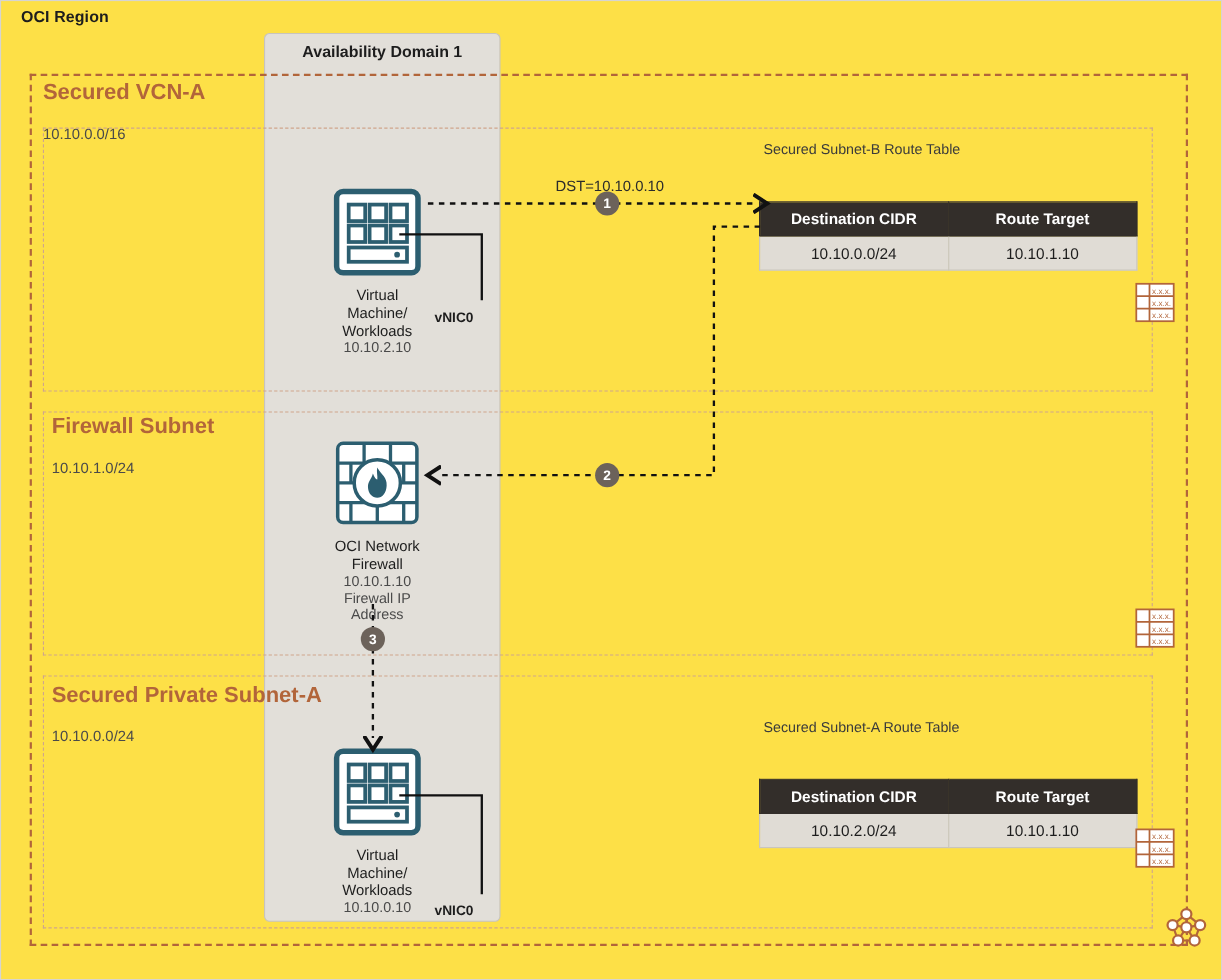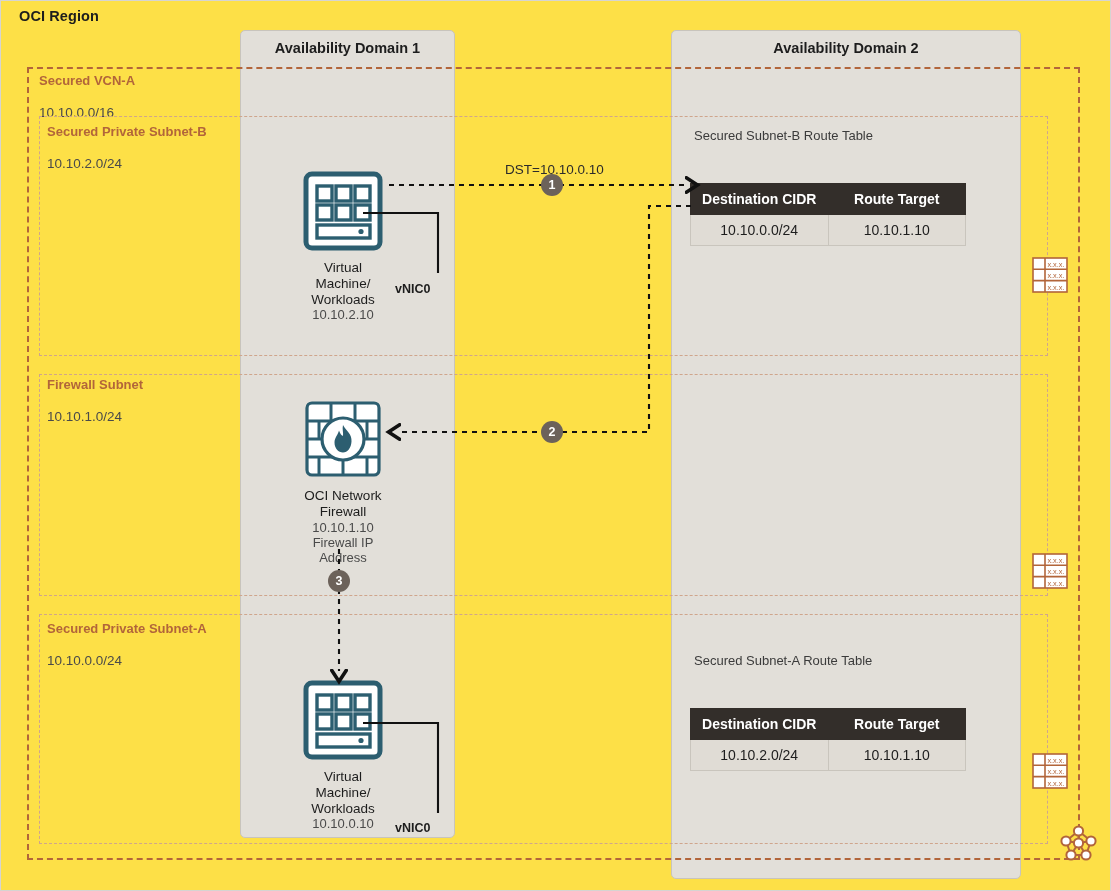--- a/index.html
+++ b/index.html
@@ -59,21 +59,21 @@
     border: 1.6px dashed #cfa58c;
     pointer-events: none;
   }
   .box-label {
     position: absolute;
     line-height: 1.18;
   }
   .box-label .name {
     display: block;
     color: #b2653a;
-    font-size: 13px;
+    font-size: 20px;
     font-weight: bold;
   }
   .box-label .cidr {
     display: block;
     color: #4a4a4a;
     font-size: 13.5px;
     font-weight: normal;
     margin-top: 17px;
   }
 
@@ -82,21 +82,21 @@
     position: absolute;
   }
   .rt-caption {
     font-size: 13px;
     color: #3b3b3b;
     margin-bottom: 6px;
     padding-left: 4px;
   }
   .rt-table {
     border-collapse: collapse;
-    width: 276px;
+    width: 344px;
     table-layout: fixed;
     margin-top: 40px;
   }
   .rt-table th {
     background: #332e2a;
     color: #ffffff;
     font-size: 14px;
     font-weight: bold;
     padding: 7px 4px;
     border: 1px solid #332e2a;
@@ -166,36 +166,28 @@
 </head>
 <body>
 
 <div id="canvas">
 
   <div class="region-title">OCI Region</div>
 
   <div class="ad-panel" style="left:239px; top:29px; width:215px; height:808px;">
     <div class="ad-title">Availability Domain 1</div>
   </div>
-  <div class="ad-panel" style="left:670px; top:29px; width:350px; height:849px;">
-    <div class="ad-title">Availability Domain 2</div>
-  </div>
 
   <div class="vcn-box" style="left:26px; top:66px; width:1053px; height:793px;"></div>
   <div class="box-label" style="left:38px; top:72px;">
     <span class="name">Secured VCN-A</span>
     <span class="cidr">10.10.0.0/16</span>
   </div>
 
   <div class="subnet-box" style="left:38px; top:115px; width:1009px; height:240px;"></div>
-  <div class="box-label" style="left:46px; top:123px;">
-    <span class="name">Secured  Private
-Subnet-B</span>
-    <span class="cidr">10.10.2.0/24</span>
-  </div>
 
   <div class="subnet-box" style="left:38px; top:373px; width:1009px; height:222px;"></div>
   <div class="box-label" style="left:46px; top:376px;">
     <span class="name">Firewall Subnet</span>
     <span class="cidr">10.10.1.0/24</span>
   </div>
 
   <div class="subnet-box" style="left:38px; top:613px; width:1009px; height:230px;"></div>
   <div class="box-label" style="left:46px; top:620px;">
     <span class="name">Secured Private

